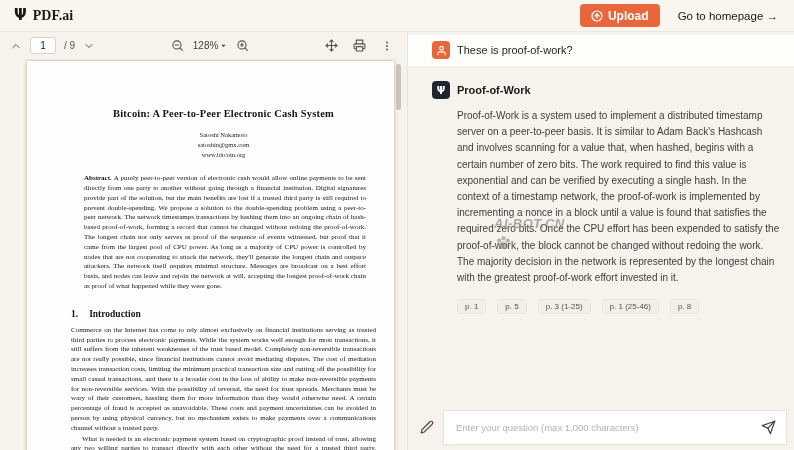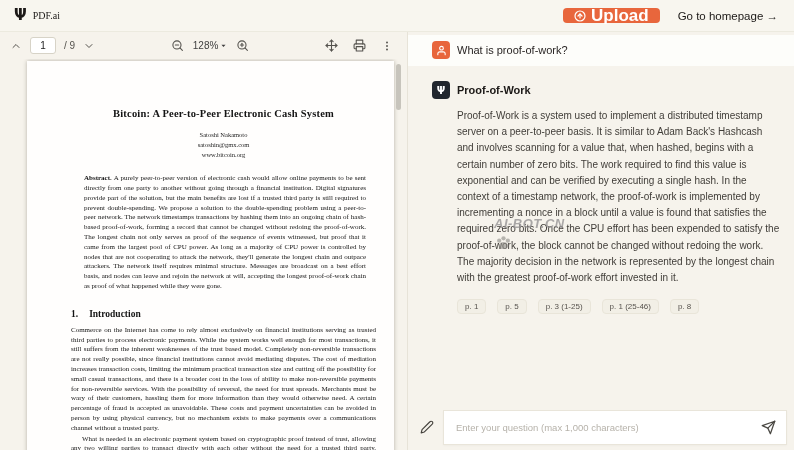--- a/index.html
+++ b/index.html
@@ -5,24 +5,24 @@
   * { margin:0; padding:0; box-sizing:border-box; }
   html,body { width:794px; height:450px; overflow:hidden; }
   body { font-family:"Liberation Sans",sans-serif; background:#f7f4ed; color:#1c1917; }
   svg { display:block; }
 
   
   .header { height:32px; display:flex; align-items:center; justify-content:space-between;
             padding:0 16px 0 14px; background:#f8f6ef; border-bottom:1px solid #eceadf; }
   .brand { display:flex; align-items:center; gap:6px; cursor:pointer; }
   .brand-glyph { font-family:"DejaVu Sans",sans-serif; font-size:15px; font-weight:bold; line-height:1; }
-  .brand-text { font-family:"Liberation Serif",serif; font-size:10px; font-weight:normal; }
+  .brand-text { font-family:"Liberation Serif",serif; font-size:14px; font-weight:bold; }
   .header-right { display:flex; align-items:center; gap:18px; }
   .upload-btn { display:flex; align-items:center; gap:5px; background:#e8663c; color:#fff;
-                border:none; border-radius:4px; height:15px; padding:0 11px; font-size:17px;
+                border:none; border-radius:4px; height:23px; padding:0 11px; font-size:12px;
                 font-weight:600; font-family:inherit; cursor:pointer; }
   .homepage-link { font-size:11.5px; font-weight:500; color:#1c1917; text-decoration:none; cursor:pointer; }
 
   
   .main { display:flex; height:418px; }
   .left-pane { width:408px; flex:none; display:flex; flex-direction:column;
                background:#f6f3ec; border-right:1px solid #e7e3d8; }
 
   
   .toolbar { height:27px; flex:none; display:flex; align-items:center; gap:6px;
@@ -202,21 +202,21 @@
 
   <div class="right-pane">
 
     <div class="question-row">
       <span class="avatar user">
         <svg width="11" height="11" viewBox="0 0 24 24" fill="none" stroke="#fff" stroke-width="2.4" stroke-linecap="round" stroke-linejoin="round">
             <path d="M20 21v-2a4 4 0 0 0-4-4H8a4 4 0 0 0-4 4v2"></path>
             <circle cx="12" cy="7" r="4"></circle>
           </svg>
       </span>
-      <span class="question-text">What is proof-of-work?</span>
+      <span class="question-text">These is proof-of-work?</span>
     </div>
 
     <div class="answer">
       <div class="answer-head">
         <span class="avatar bot">
           <span>Ψ</span>
         </span>
         <span class="answer-title">Proof-of-Work</span>
       </div>
       <div class="answer-body">Proof-of-Work is a system used to implement a distributed timestamp server on a peer-to-peer basis. It is similar to Adam Back's Hashcash and involves scanning for a value that, when hashed, begins with a certain number of zero bits. The work required to find this value is exponential and can be verified by executing a single hash. In the context of a timestamp network, the proof-of-work is implemented by incrementing a nonce in a block until a value is found that satisfies the required zero bits. Once the CPU effort has been expended to satisfy the proof-of-work, the block cannot be changed without redoing the work. The majority decision in the network is represented by the longest chain with the greatest proof-of-work effort invested in it.</div>

